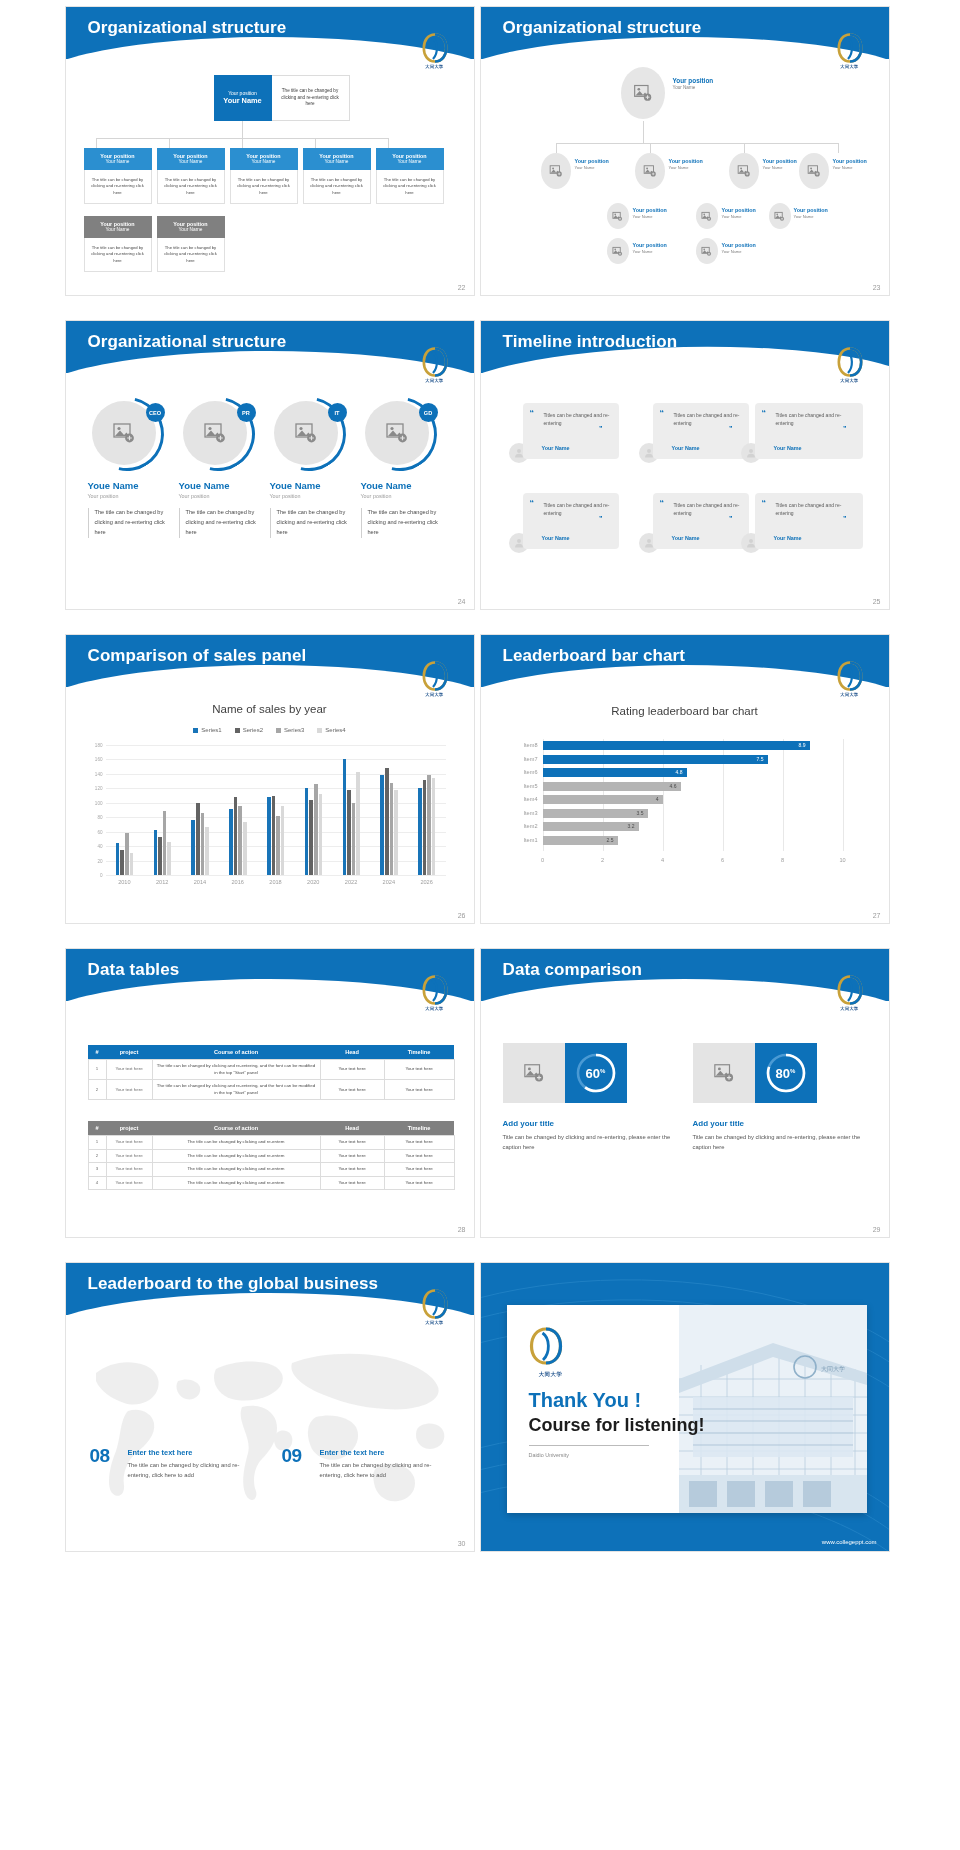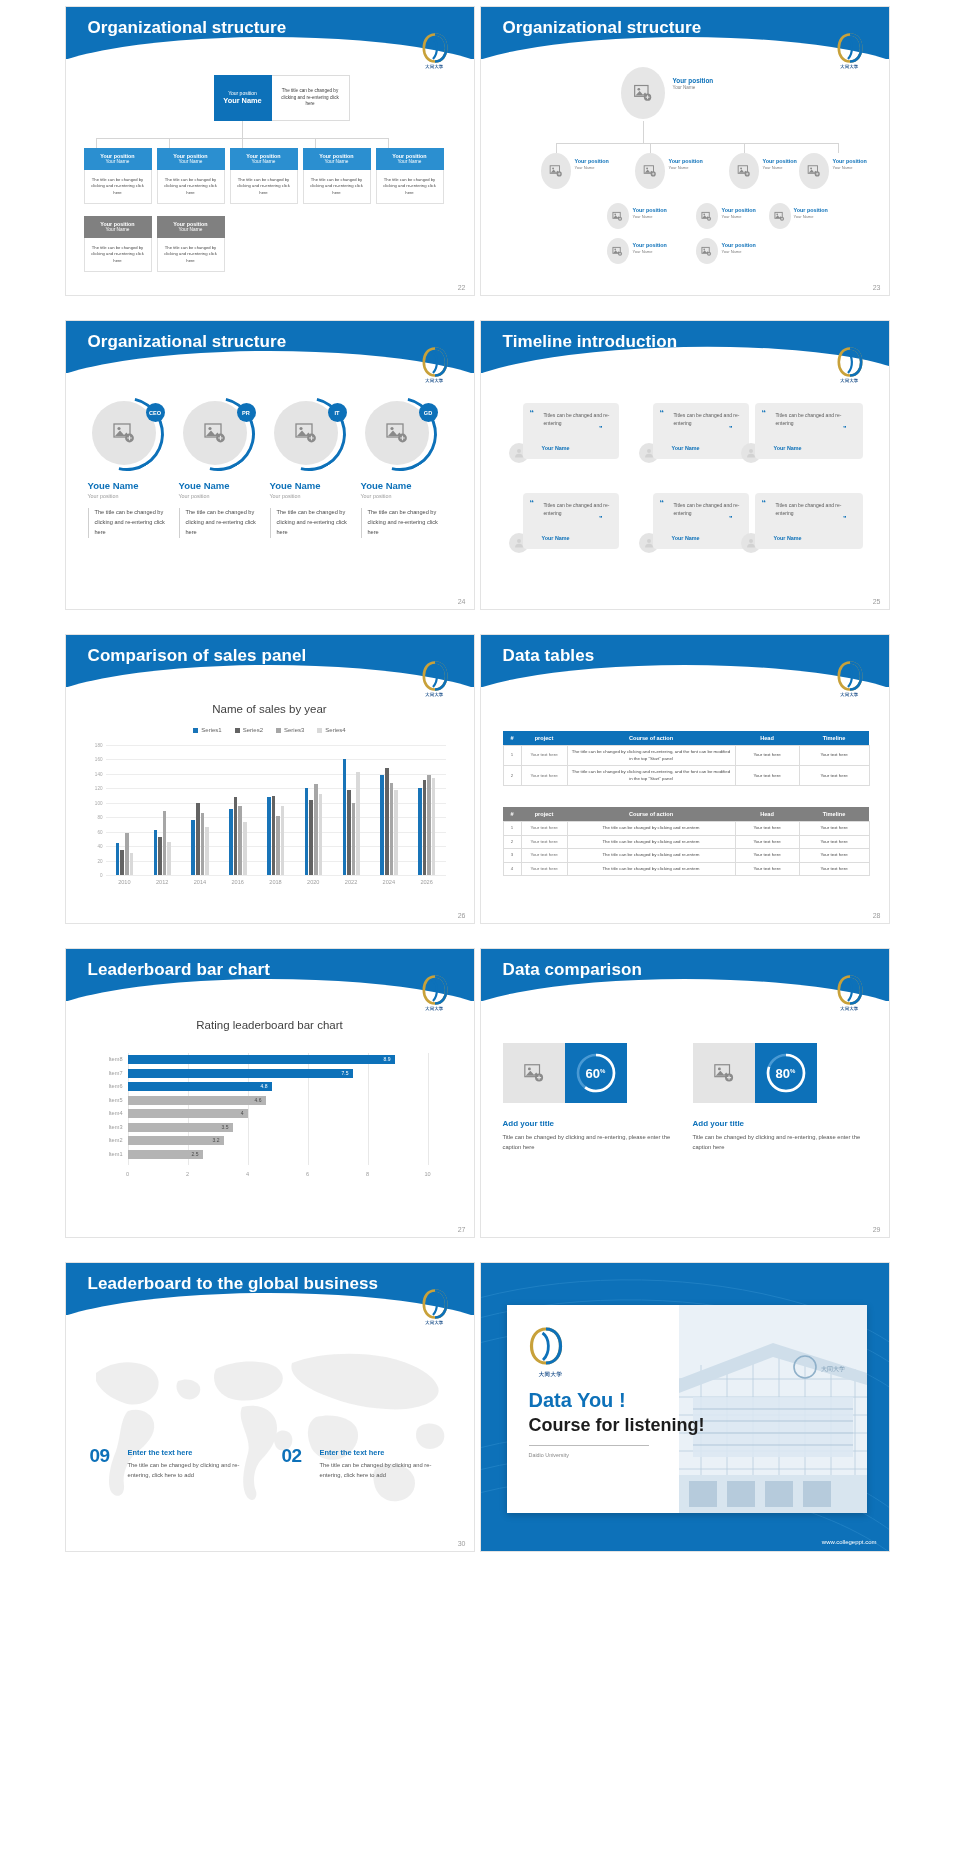--- a/index.html
+++ b/index.html
@@ -714,106 +714,20 @@
           <b style="background: rgb(217, 217, 217); height: 96.7778px;"></b>
         </div>
         <div class="xtick" style="left: 321.111px;">2026</div>
       </div>
 
     <div class="pgnum">26</div>
   </div>
 
   <div class="slide">
     <div class="band"></div>
-    <div class="s-title">Data tables</div>
-    <div class="logo">
-      <div class="ring">
-        <svg viewBox="0 0 26 30" width="26" height="30">
-          <path d="M13 1.5 C5.5 1.5 1.8 8 1.8 15 C1.8 22 5.5 28.5 13 28.5 C20.5 28.5 24.2 22 24.2 15 C24.2 8 20.5 1.5 13 1.5 Z" fill="none" stroke="#c8a13a" stroke-width="2.6"></path>
-          <path d="M13 1.5 C20.5 1.5 24.2 8 24.2 15 C24.2 22 20.5 28.5 13 28.5" fill="none" stroke="#0d71b9" stroke-width="2.6"></path>
-          <path d="M10.5 5 C16 9 16.5 20 11 26" fill="none" stroke="#0d71b9" stroke-width="2.2"></path>
-        </svg>
-      </div>
-      <div class="cn">大同大学</div>
-    </div>
-
-    <table class="t1" id="tbl1" style="left:22px;top:96px;width:366px;">
-        <thead>
-          <tr>
-            <th style="width: 18px;">#</th>
-            <th style="width: 46px;">project</th>
-            <th style="width: 168px;">Course of action</th>
-            <th style="width: 64px;">Head</th>
-            <th style="width: 70px;">Timeline</th>
-          </tr>
-        </thead>
-        <tbody>
-          <tr>
-            <td class="c1">1</td>
-            <td class="c1">Your text here</td>
-            <td>The title can be changed by clicking and re-entering, and the font can be modified in the top "Start" panel</td>
-            <td>Your text here</td>
-            <td>Your text here</td>
-          </tr>
-          <tr>
-            <td class="c1">2</td>
-            <td class="c1">Your text here</td>
-            <td>The title can be changed by clicking and re-entering, and the font can be modified in the top "Start" panel</td>
-            <td>Your text here</td>
-            <td>Your text here</td>
-          </tr>
-        </tbody>
-      </table>
-    <table class="t2" id="tbl2" style="left:22px;top:172px;width:366px;">
-        <thead>
-          <tr>
-            <th style="width: 18px;">#</th>
-            <th style="width: 46px;">project</th>
-            <th style="width: 168px;">Course of action</th>
-            <th style="width: 64px;">Head</th>
-            <th style="width: 70px;">Timeline</th>
-          </tr>
-        </thead>
-        <tbody>
-          <tr>
-            <td class="c1">1</td>
-            <td class="c1">Your text here</td>
-            <td>The title can be changed by clicking and re-entern</td>
-            <td>Your text here</td>
-            <td>Your text here</td>
-          </tr>
-          <tr>
-            <td class="c1">2</td>
-            <td class="c1">Your text here</td>
-            <td>The title can be changed by clicking and re-entern</td>
-            <td>Your text here</td>
-            <td>Your text here</td>
-          </tr>
-          <tr>
-            <td class="c1">3</td>
-            <td class="c1">Your text here</td>
-            <td>The title can be changed by clicking and re-entern</td>
-            <td>Your text here</td>
-            <td>Your text here</td>
-          </tr>
-          <tr>
-            <td class="c1">4</td>
-            <td class="c1">Your text here</td>
-            <td>The title can be changed by clicking and re-entern</td>
-            <td>Your text here</td>
-            <td>Your text here</td>
-          </tr>
-        </tbody>
-      </table>
-
-    <div class="pgnum">28</div>
-  </div>
-
-  <div class="slide">
-    <div class="band"></div>
     <div class="s-title">Leaderboard bar chart</div>
     <div class="logo">
       <div class="ring">
         <svg viewBox="0 0 26 30" width="26" height="30">
           <path d="M13 1.5 C5.5 1.5 1.8 8 1.8 15 C1.8 22 5.5 28.5 13 28.5 C20.5 28.5 24.2 22 24.2 15 C24.2 8 20.5 1.5 13 1.5 Z" fill="none" stroke="#c8a13a" stroke-width="2.6"></path>
           <path d="M13 1.5 C20.5 1.5 24.2 8 24.2 15 C24.2 22 20.5 28.5 13 28.5" fill="none" stroke="#0d71b9" stroke-width="2.6"></path>
           <path d="M10.5 5 C16 9 16.5 20 11 26" fill="none" stroke="#0d71b9" stroke-width="2.2"></path>
         </svg>
       </div>
       <div class="cn">大同大学</div>
@@ -881,20 +795,106 @@
             <span class="hval" style="color: rgb(74, 74, 74);">2.5</span>
           </div>
         </div>
       </div>
 
     <div class="pgnum">27</div>
   </div>
 
   <div class="slide">
     <div class="band"></div>
+    <div class="s-title">Data tables</div>
+    <div class="logo">
+      <div class="ring">
+        <svg viewBox="0 0 26 30" width="26" height="30">
+          <path d="M13 1.5 C5.5 1.5 1.8 8 1.8 15 C1.8 22 5.5 28.5 13 28.5 C20.5 28.5 24.2 22 24.2 15 C24.2 8 20.5 1.5 13 1.5 Z" fill="none" stroke="#c8a13a" stroke-width="2.6"></path>
+          <path d="M13 1.5 C20.5 1.5 24.2 8 24.2 15 C24.2 22 20.5 28.5 13 28.5" fill="none" stroke="#0d71b9" stroke-width="2.6"></path>
+          <path d="M10.5 5 C16 9 16.5 20 11 26" fill="none" stroke="#0d71b9" stroke-width="2.2"></path>
+        </svg>
+      </div>
+      <div class="cn">大同大学</div>
+    </div>
+
+    <table class="t1" id="tbl1" style="left:22px;top:96px;width:366px;">
+        <thead>
+          <tr>
+            <th style="width: 18px;">#</th>
+            <th style="width: 46px;">project</th>
+            <th style="width: 168px;">Course of action</th>
+            <th style="width: 64px;">Head</th>
+            <th style="width: 70px;">Timeline</th>
+          </tr>
+        </thead>
+        <tbody>
+          <tr>
+            <td class="c1">1</td>
+            <td class="c1">Your text here</td>
+            <td>The title can be changed by clicking and re-entering, and the font can be modified in the top "Start" panel</td>
+            <td>Your text here</td>
+            <td>Your text here</td>
+          </tr>
+          <tr>
+            <td class="c1">2</td>
+            <td class="c1">Your text here</td>
+            <td>The title can be changed by clicking and re-entering, and the font can be modified in the top "Start" panel</td>
+            <td>Your text here</td>
+            <td>Your text here</td>
+          </tr>
+        </tbody>
+      </table>
+    <table class="t2" id="tbl2" style="left:22px;top:172px;width:366px;">
+        <thead>
+          <tr>
+            <th style="width: 18px;">#</th>
+            <th style="width: 46px;">project</th>
+            <th style="width: 168px;">Course of action</th>
+            <th style="width: 64px;">Head</th>
+            <th style="width: 70px;">Timeline</th>
+          </tr>
+        </thead>
+        <tbody>
+          <tr>
+            <td class="c1">1</td>
+            <td class="c1">Your text here</td>
+            <td>The title can be changed by clicking and re-entern</td>
+            <td>Your text here</td>
+            <td>Your text here</td>
+          </tr>
+          <tr>
+            <td class="c1">2</td>
+            <td class="c1">Your text here</td>
+            <td>The title can be changed by clicking and re-entern</td>
+            <td>Your text here</td>
+            <td>Your text here</td>
+          </tr>
+          <tr>
+            <td class="c1">3</td>
+            <td class="c1">Your text here</td>
+            <td>The title can be changed by clicking and re-entern</td>
+            <td>Your text here</td>
+            <td>Your text here</td>
+          </tr>
+          <tr>
+            <td class="c1">4</td>
+            <td class="c1">Your text here</td>
+            <td>The title can be changed by clicking and re-entern</td>
+            <td>Your text here</td>
+            <td>Your text here</td>
+          </tr>
+        </tbody>
+      </table>
+
+    <div class="pgnum">28</div>
+  </div>
+
+  <div class="slide">
+    <div class="band"></div>
     <div class="s-title">Data comparison</div>
     <div class="logo">
       <div class="ring">
         <svg viewBox="0 0 26 30" width="26" height="30">
           <path d="M13 1.5 C5.5 1.5 1.8 8 1.8 15 C1.8 22 5.5 28.5 13 28.5 C20.5 28.5 24.2 22 24.2 15 C24.2 8 20.5 1.5 13 1.5 Z" fill="none" stroke="#c8a13a" stroke-width="2.6"></path>
           <path d="M13 1.5 C20.5 1.5 24.2 8 24.2 15 C24.2 22 20.5 28.5 13 28.5" fill="none" stroke="#0d71b9" stroke-width="2.6"></path>
           <path d="M10.5 5 C16 9 16.5 20 11 26" fill="none" stroke="#0d71b9" stroke-width="2.2"></path>
         </svg>
       </div>
       <div class="cn">大同大学</div>
@@ -965,25 +965,25 @@
           <path d="M226 38 C250 28 290 26 320 32 C348 38 368 50 372 62 C376 74 360 82 340 84 C312 86 282 80 258 70 C238 62 222 50 226 38 Z"></path>
           <path d="M250 92 C266 88 284 92 290 102 C296 114 288 126 278 132 C266 138 252 134 246 124 C240 112 240 98 250 92 Z"></path>
           <path d="M316 140 C330 136 344 142 348 152 C352 164 344 174 332 176 C320 178 310 170 308 158 C306 148 308 142 316 140 Z"></path>
           <path d="M356 100 C366 96 376 100 378 108 C380 118 372 124 364 124 C356 124 350 118 350 110 C350 104 352 102 356 100 Z"></path>
           <path d="M112 56 C122 52 132 56 134 62 C136 70 128 76 120 74 C112 72 108 62 112 56 Z"></path>
           <path d="M214 106 C222 104 228 110 226 118 C224 126 214 128 210 122 C206 114 208 108 214 106 Z"></path>
         </g>
       </svg>
     </div>
 
-    <div class="numbig" style="left:24px;top:182px;">09</div>
+    <div class="numbig" style="left:24px;top:182px;">08</div>
     <div class="numttl" style="left:62px;top:185px;">Enter the text here</div>
     <div class="numdsc" style="left:62px;top:198px;">The title can be changed by clicking and re-entering, click here to add</div>
 
-    <div class="numbig" style="left:216px;top:182px;">02</div>
+    <div class="numbig" style="left:216px;top:182px;">09</div>
     <div class="numttl" style="left:254px;top:185px;">Enter the text here</div>
     <div class="numdsc" style="left:254px;top:198px;">The title can be changed by clicking and re-entering, click here to add</div>
 
     <div class="pgnum">30</div>
   </div>
 
   <div class="slide ty-slide">
     <svg style="position:absolute;left:0;top:0;" width="410" height="290">
       <g stroke="#1f80c4" fill="none" stroke-width="1">
         <path d="M-20 40 C80 10 200 10 300 35 C360 50 400 70 430 95"></path>
@@ -1022,21 +1022,21 @@
 
       <div class="ty-logo">
         <svg viewBox="0 0 34 38" width="34" height="38">
           <path d="M17 2 C7.5 2 2.5 10 2.5 19 C2.5 28 7.5 36 17 36 C26.5 36 31.5 28 31.5 19 C31.5 10 26.5 2 17 2 Z" fill="none" stroke="#c8a13a" stroke-width="3.2"></path>
           <path d="M17 2 C26.5 2 31.5 10 31.5 19 C31.5 28 26.5 36 17 36" fill="none" stroke="#0d71b9" stroke-width="3.2"></path>
           <path d="M13.5 6 C21 11 21.5 26 14 33" fill="none" stroke="#0d71b9" stroke-width="2.8"></path>
         </svg>
         <div style="text-align:center;font-size:5.4px;color:#1b4f8a;font-weight:bold;margin-top:2px;letter-spacing:.5px;">大同大学</div>
       </div>
 
-      <div class="ty-big">Data You !</div>
+      <div class="ty-big">Thank You !</div>
       <div class="ty-sub">Course for listening!</div>
       <div class="ty-rule"></div>
       <div class="ty-en">Daidio University</div>
     </div>
 
     <div class="ty-url">www.collegeppt.com</div>
   </div>
 
 </div>
 

